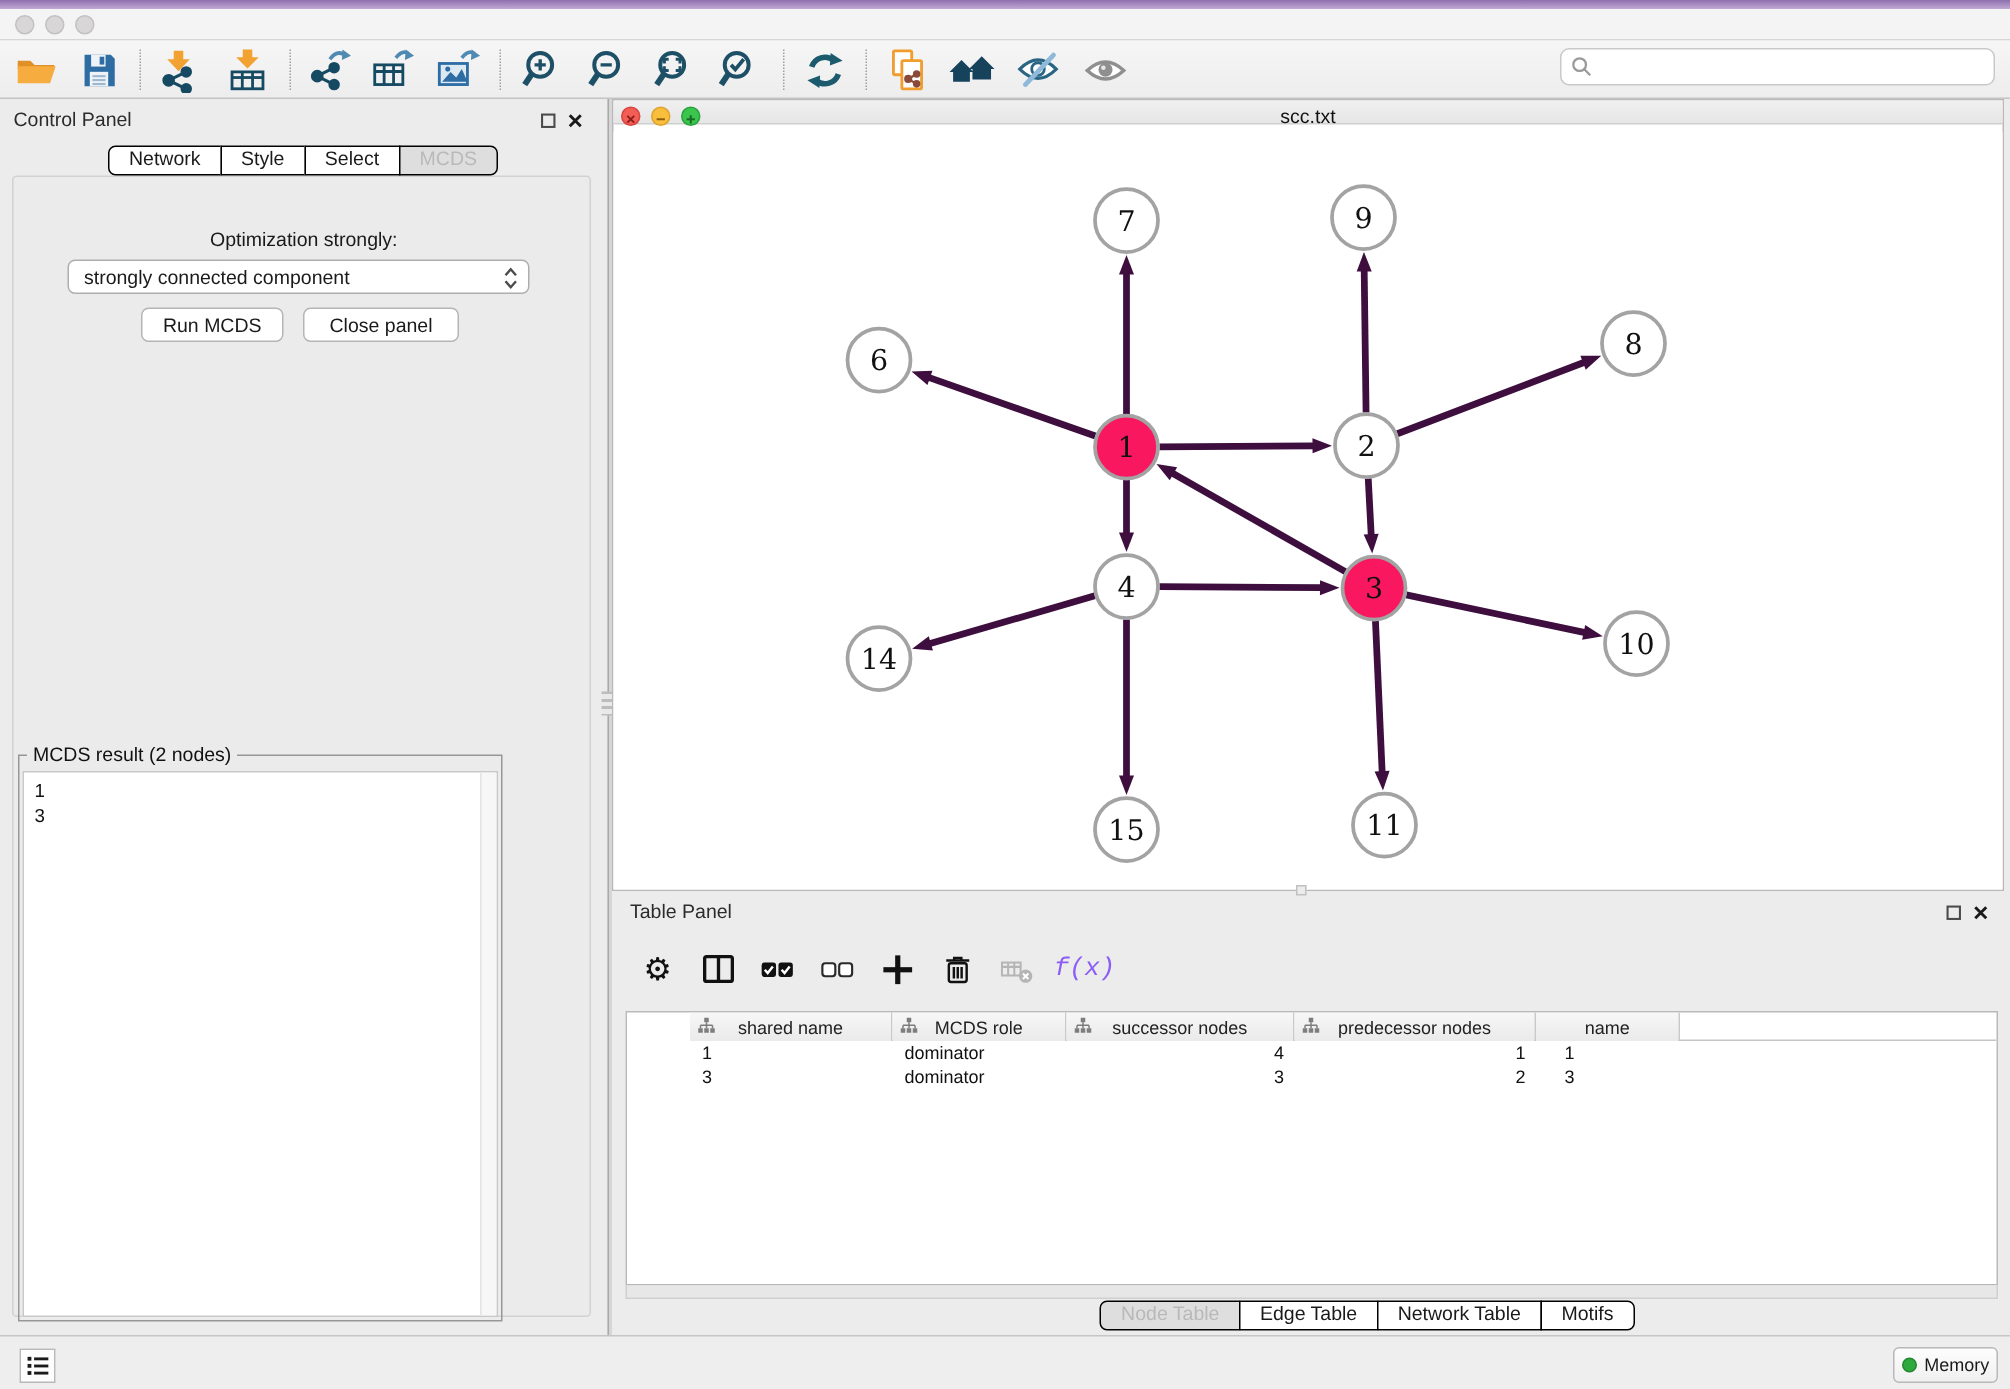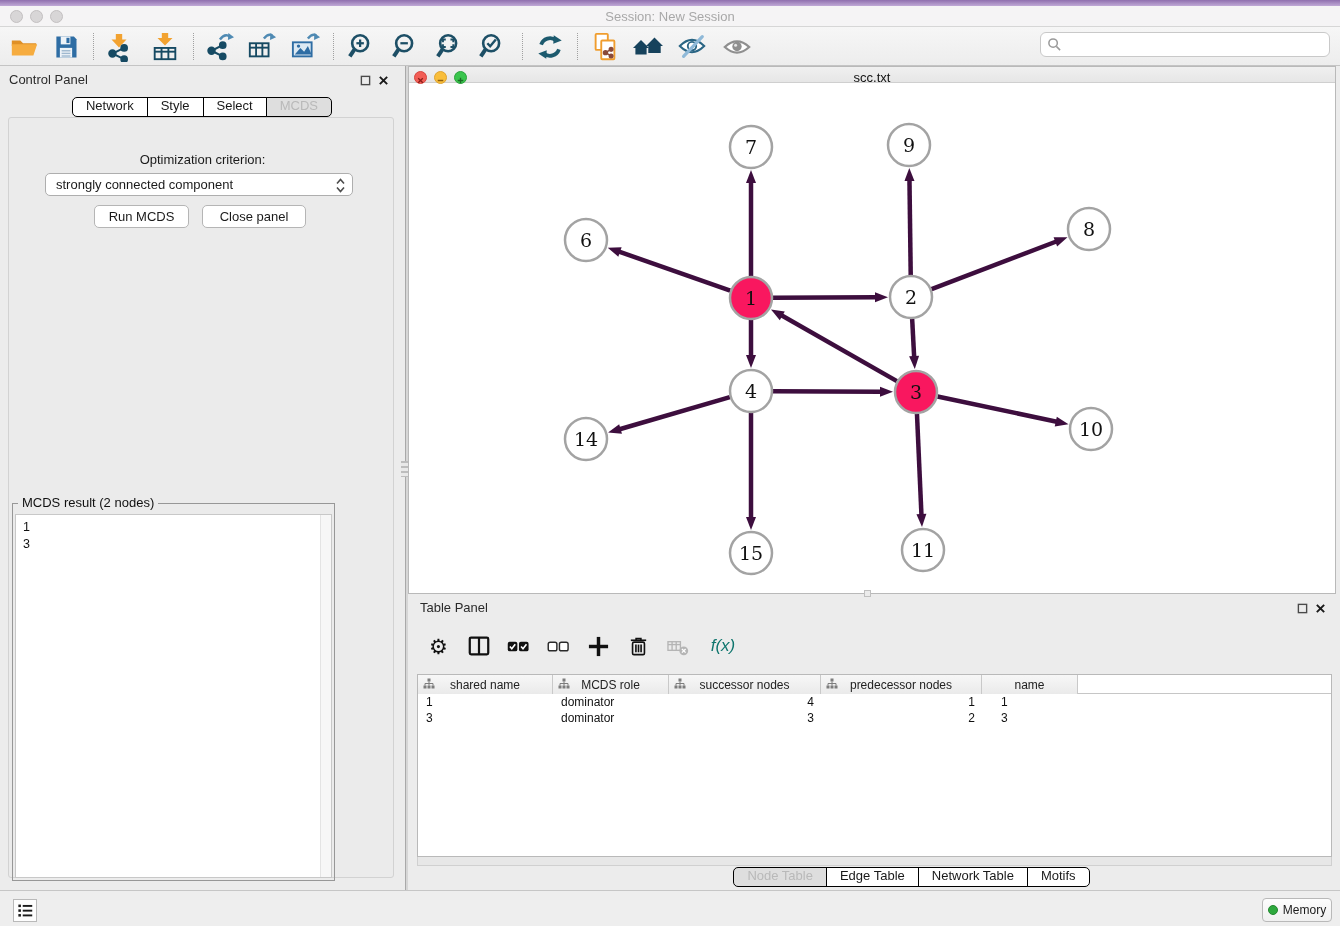--- a/index.html
+++ b/index.html
@@ -76,23 +76,23 @@
   #graph-svg text { font-family:"DejaVu Serif", serif; }
   #net-resize-grip { position:absolute; left:455px; bottom:-4px; width:7px; height:7px;
     background:#ececec; border:1px solid #c0c0c0; }
 
   
   #table-panel { left:408px; top:598px; width:928px; height:292px; background:#ececec; }
   #tp-toolbar { position:absolute; left:18px; top:26px; height:44px; display:flex;
     align-items:center; gap:15px; }
   .tp-btn { width:25px; height:25px; display:flex; align-items:center; justify-content:center; }
   #gear-glyph { font-size:21px; line-height:21px; color:#111; }
-  #fx-label { font-family:Liberation Sans, sans-serif; font-style:italic; font-size:17px; color:#0f766e; }
+  #fx-label { font-family:Liberation Mono, monospace; font-style:italic; font-size:17px; color:#8b5cf6; }
   #tp-table { position:absolute; left:9px; top:76px; width:915px; height:183px; background:#fff;
-    border:1px solid #b9b9b9; overflow:hidden; }
+    border:1px solid #b9b9b9; overflow:hidden;padding-left:42px; }
   #tp-header { display:flex; height:19px; border-bottom:1px solid #c6c6c6; }
   .th { position:relative; height:19px; background:linear-gradient(#f7f7f7,#eaeaea);
     border-right:1px solid #c9c9c9; font-size:12px; color:#222; display:flex;
     align-items:center; justify-content:center; }
   .th svg { position:absolute; left:5px; top:3px; }
   .tr { display:flex; height:16px; }
   .td { font-size:12px; color:#111; line-height:16px; white-space:nowrap; overflow:hidden; }
   #tp-scrollstrip { position:absolute; left:9px; top:259px; width:915px; height:9px;
     background:#e7e7e7; border:1px solid #d0d0d0; border-top:none; }
   #tp-tabs { top:269px;margin-left:40px; }
@@ -111,21 +111,20 @@
 </head>
 <body>
 
 <div id="app">
 
   <div class="abs" id="top-strip"></div>
   <div class="abs" id="titlebar">
     <span class="tl-dot" style="left:10px"></span>
     <span class="tl-dot" style="left:30px"></span>
     <span class="tl-dot" style="left:50px"></span>
-    <span id="win-title">Session: New Session</span>
   </div>
 
   <div class="abs" id="toolbar">
     <span class="tbtn" style="left:8px">
       <svg width="30" height="30" viewBox="0 0 32 32">
           <path d="M3 9h9l3 3h14v3H3z" fill="#e09026"></path>
           <path d="M3 13h27l-4 12H3z" fill="#f6ac3f"></path>
         </svg>
     </span>
     <span class="tbtn" style="left:50px">
@@ -293,21 +292,21 @@
           </svg>
       </span>
     </div>
     <div id="cp-box"></div>
     <div class="tabbar" id="cp-tabs">
         <span class="tab">Network</span>
         <span class="tab">Style</span>
         <span class="tab">Select</span>
         <span class="tab active">MCDS</span>
       </div>
-    <div id="opt-label">Optimization criterion:</div>
+    <div id="opt-label">Optimization strongly:</div>
     <div id="criterion">
       <span>strongly connected component</span>
       <svg width="17" height="17" viewBox="0 0 17 17">
           <path d="M5 6.5L8.5 2.5 12 6.5M5 10.5l3.5 4 3.5-4" fill="none" stroke="#4c4c4c" stroke-width="1.6"></path>
         </svg>
     </div>
     <div class="btn" id="run-btn">Run MCDS</div>
     <div class="btn" id="close-btn">Close panel</div>
     <div id="result-group">
       <span id="result-legend">MCDS result (2 nodes)</span>

